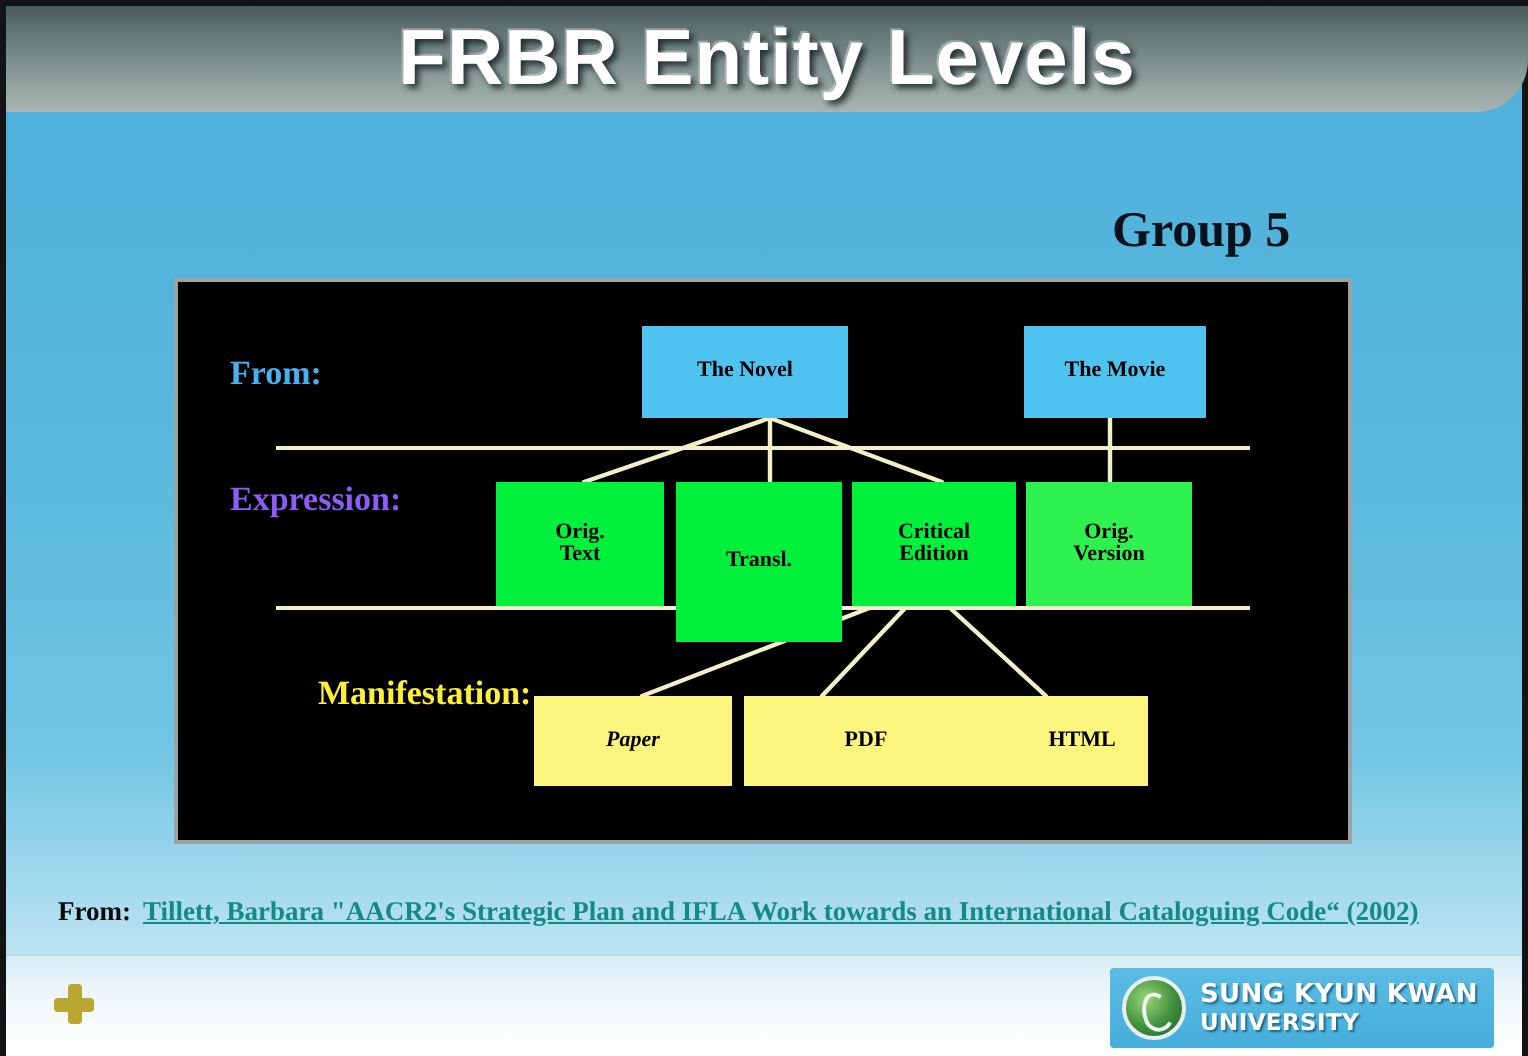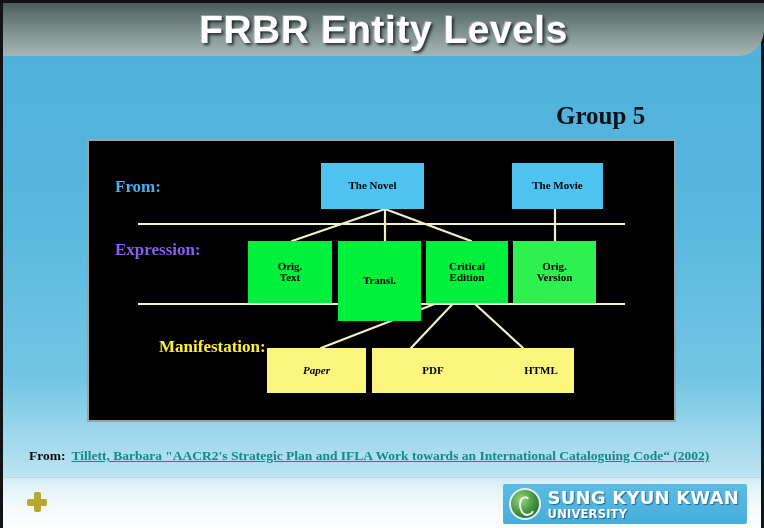--- a/index.html
+++ b/index.html
@@ -125,21 +125,21 @@
     border:2px solid #e6eef0;
     margin-right:7px;flex:none;position:relative;
   }
   #skku-emblem::after{
     content:"";position:absolute;left:8px;top:6px;width:11px;height:16px;
     border:2px solid #eef6f2;border-radius:50% 50% 50% 50%/60% 60% 40% 40%;
     border-right-color:transparent;transform:rotate(-18deg);
   }
   .skku-line{
     font-family:"DejaVu Sans", sans-serif;
-    font-weight:bold;font-size:18px;color:#ffffff;
+    font-weight:bold;font-size:13px;color:#ffffff;
     letter-spacing:.2px;line-height:1.08;
     text-shadow:1px 1px 1px rgba(0,40,70,.55);
   }
   .skku-line.small{font-size:11.5px;}
 </style>
 </head>
 <body>
 
 <div id="slide">
 

